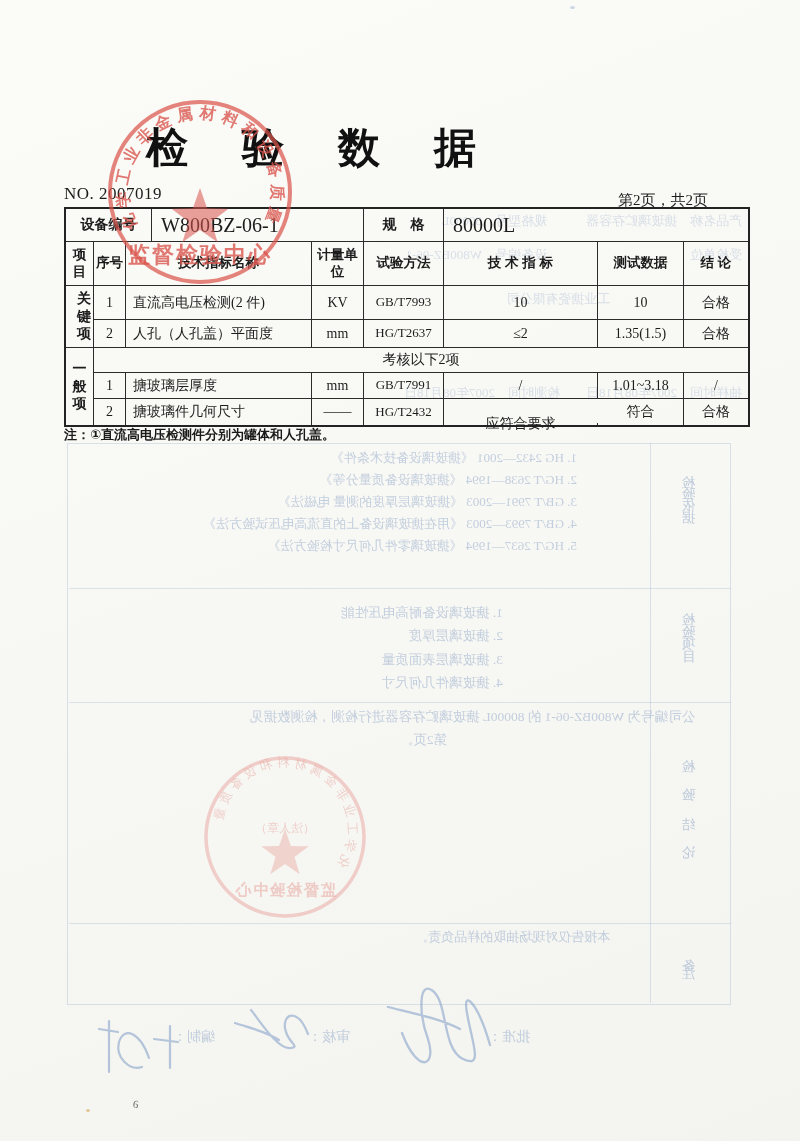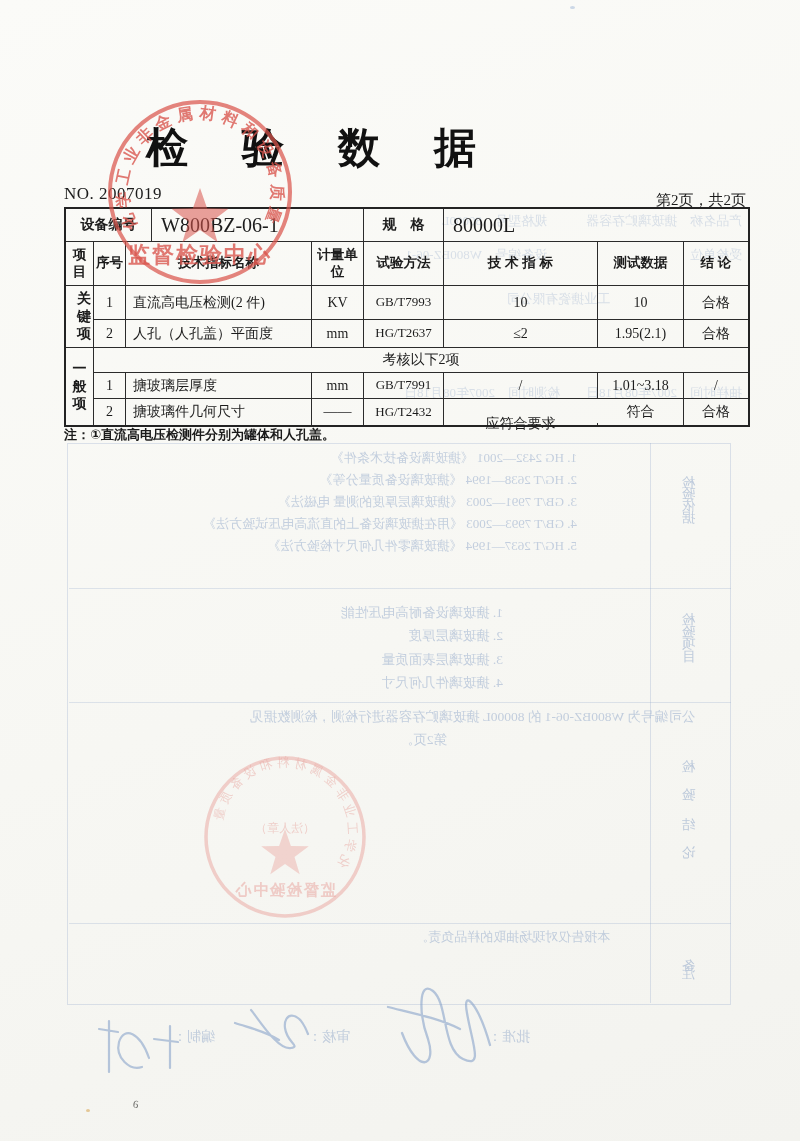--- a/index.html
+++ b/index.html
@@ -11,21 +11,21 @@
   .abs{position:absolute;}
   
   .content{position:absolute;inset:0;z-index:2;}
   .org-title{left:20px;top:73px;width:620px;text-align:center;
     font-family:"Liberation Sans","DejaVu Sans",sans-serif;
     font-weight:700;font-size:23.5px;letter-spacing:1px;color:#141414;}
   .doc-title{left:88px;top:120px;width:500px;text-align:center;
     font-family:"Liberation Sans","DejaVu Sans",sans-serif;
     font-weight:700;font-size:42px;letter-spacing:54px;color:#111;}
   .report-no{left:64px;top:184px;font-size:17px;letter-spacing:.5px;}
-  .page-ind{left:580px;top:191px;width:166px;text-align:right;font-size:15px;}
+  .page-ind{left:580px;top:191px;width:166px;text-align:center;font-size:15px;}
   .note-line{left:64px;top:426px;font-size:13px;font-weight:600;
     font-family:"Liberation Sans","DejaVu Sans",sans-serif;color:#1a1a1a;}
   .page-mark{left:133px;top:1098px;font-size:11px;color:#6b6b68;transform:rotate(8deg);}
   
   .doc-table{left:64px;top:207px;width:682px;border:2px solid #232323;background:transparent;}
   .gridA{display:grid;grid-template-columns:86px 212px 80px 304px;grid-template-rows:33px;}
   .gridB{display:grid;grid-template-columns:28px 32px 186px 52px 80px 154px 86px 64px;
          grid-template-rows:44px 34px 28px 25px 26px 26px;}
   .c{box-sizing:border-box;border-right:1.4px solid #2b2b2b;border-bottom:1.4px solid #2b2b2b;
      display:flex;align-items:center;justify-content:center;text-align:center;
@@ -145,21 +145,21 @@
       <div class="c" style="grid-area:2/4;">KV</div>
       <div class="c small" style="grid-area:2/5;">GB/T7993</div>
       <div class="c" style="grid-area:2/6;">10</div>
       <div class="c" style="grid-area:2/7;">10</div>
       <div class="c nr" style="grid-area:2/8;">合格</div>
       <div class="c" style="grid-area:3/2;">2</div>
       <div class="c name" style="grid-area:3/3;">人孔（人孔盖）平面度</div>
       <div class="c" style="grid-area:3/4;">mm</div>
       <div class="c small" style="grid-area:3/5;">HG/T2637</div>
       <div class="c" style="grid-area:3/6;">≤2</div>
-      <div class="c" style="grid-area:3/7;">1.95(2.1)</div>
+      <div class="c" style="grid-area:3/7;">1.35(1.5)</div>
       <div class="c nr" style="grid-area:3/8;">合格</div>
 
       <div class="c lab nb" style="grid-area:4/1/7/2;">一般项</div>
       <div class="c nr" style="grid-area:4/2/5/9;">考核以下2项</div>
       <div class="c" style="grid-area:5/2;">1</div>
       <div class="c name" style="grid-area:5/3;">搪玻璃层厚度</div>
       <div class="c" style="grid-area:5/4;">mm</div>
       <div class="c small" style="grid-area:5/5;">GB/T7991</div>
       <div class="c" style="grid-area:5/6;">/</div>
       <div class="c" style="grid-area:5/7;">1.01~3.18</div>

